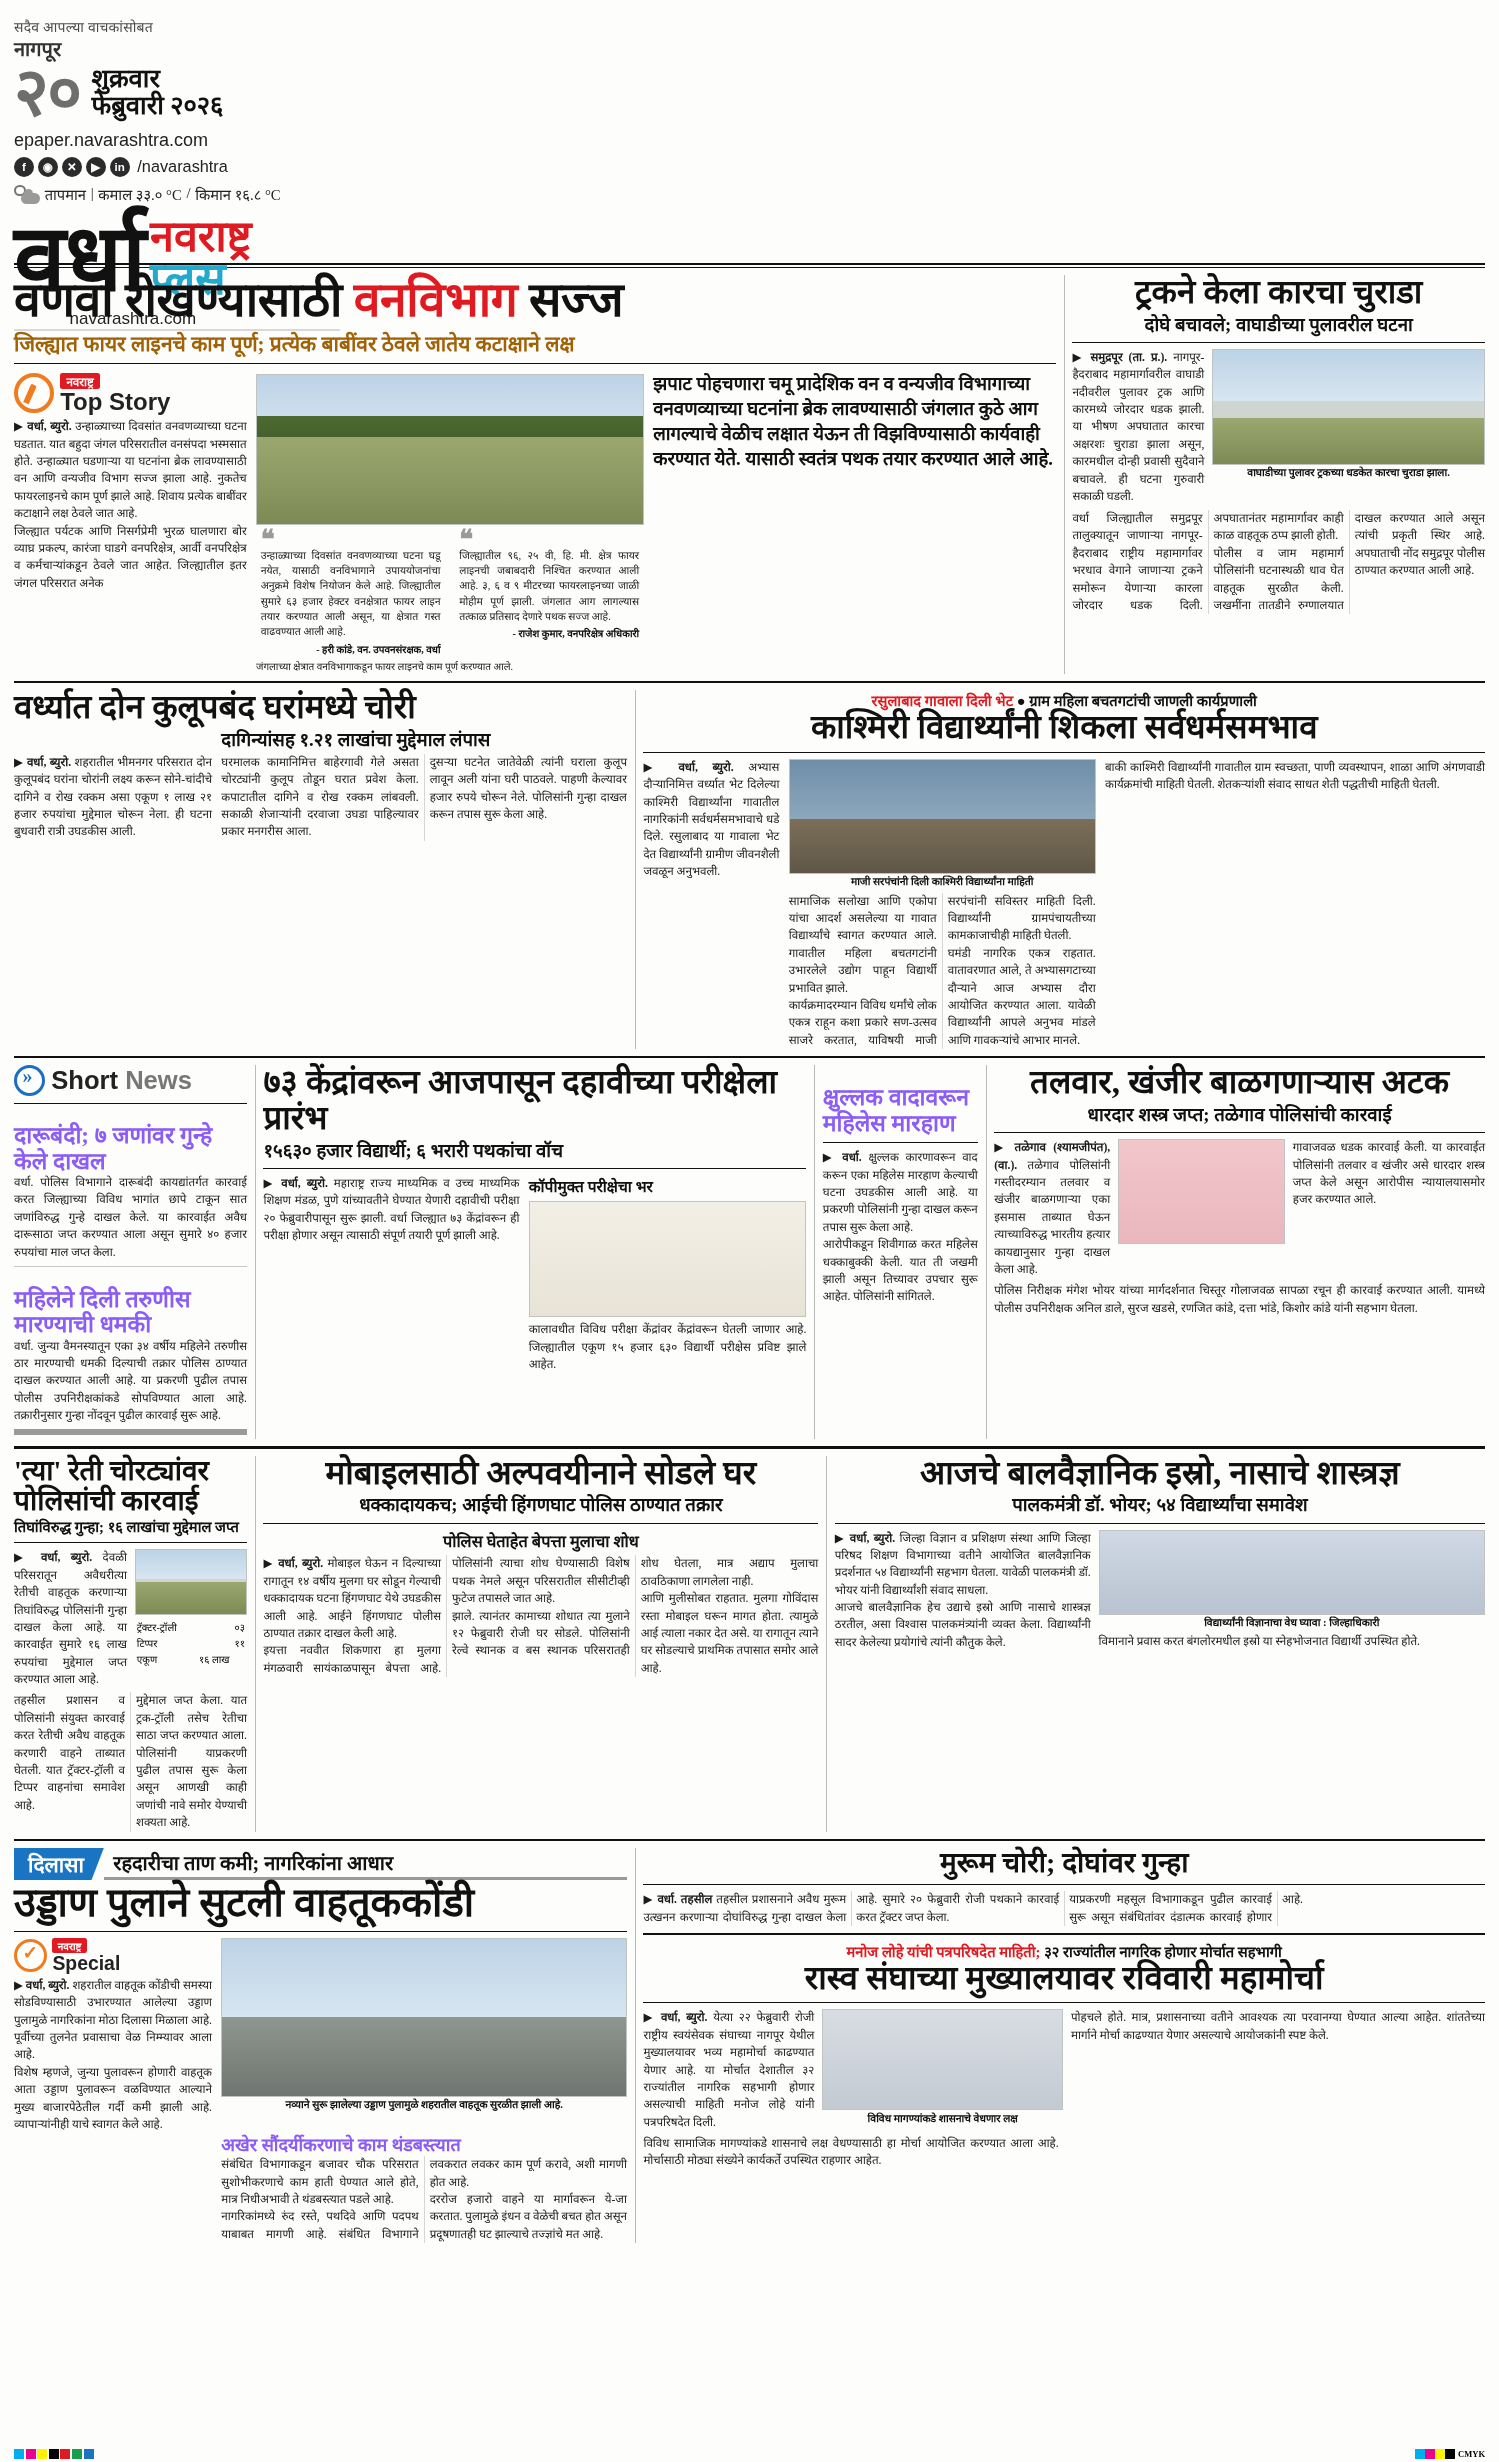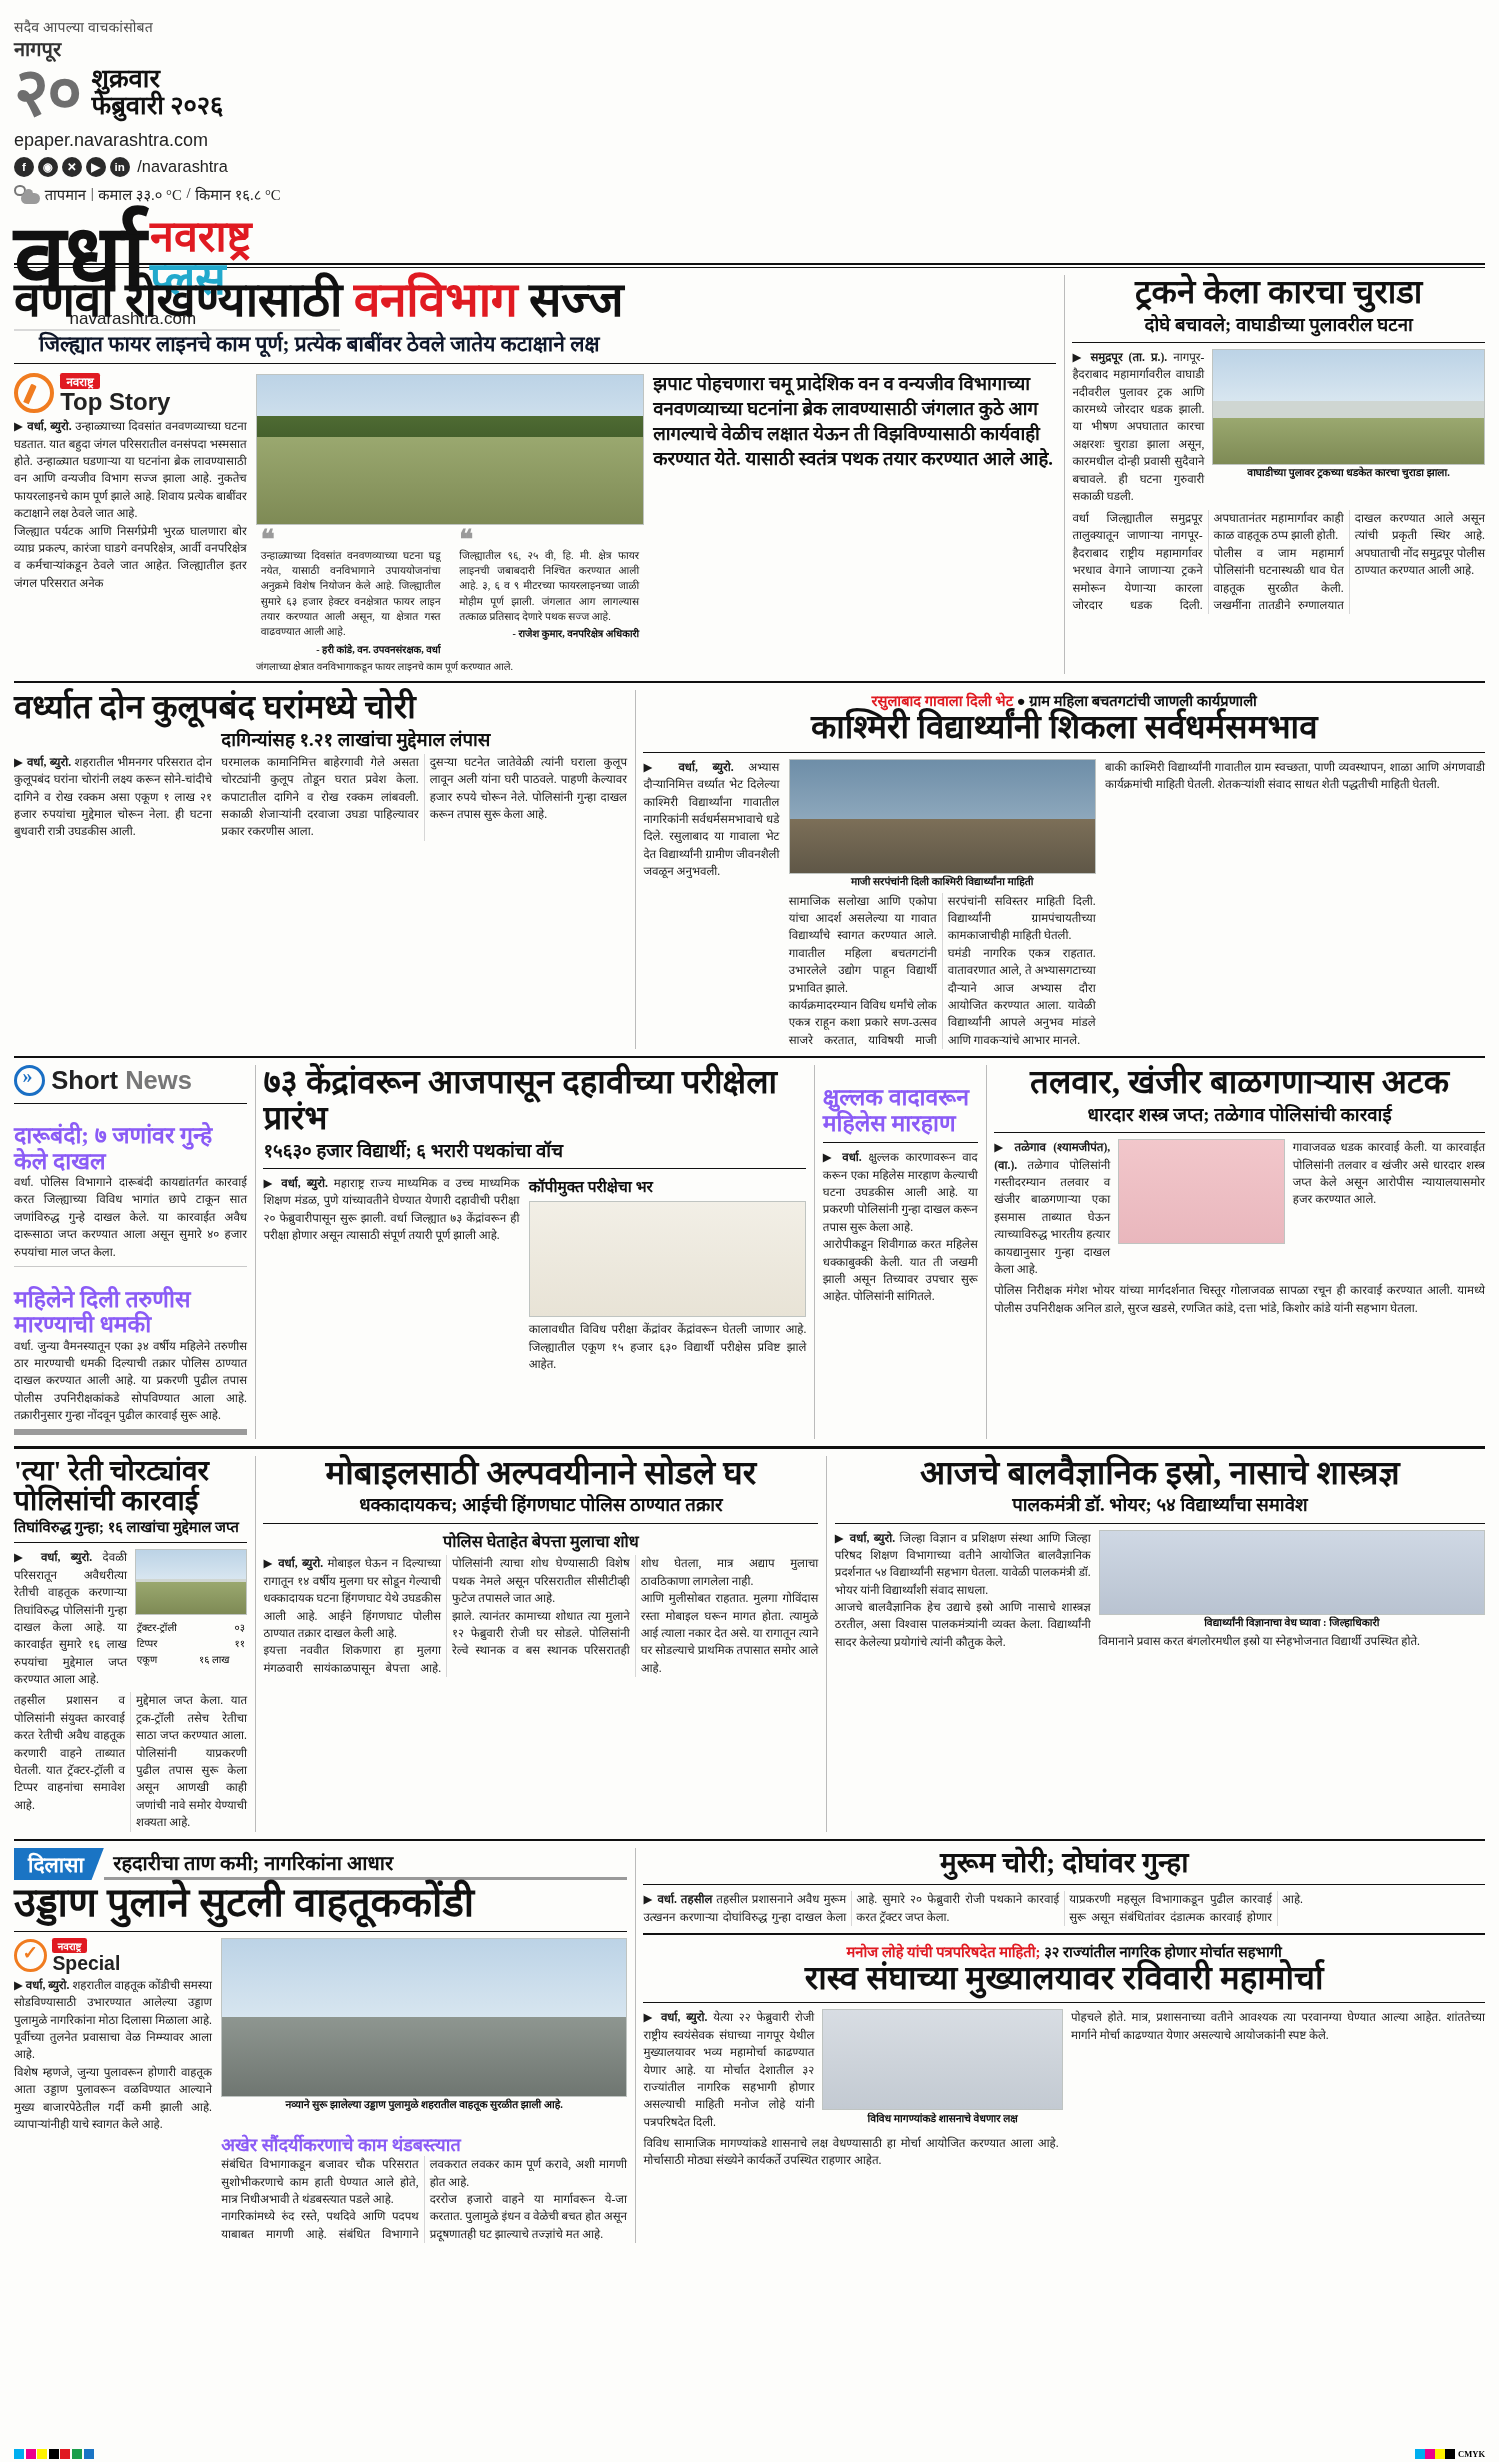--- a/index.html
+++ b/index.html
@@ -93,21 +93,21 @@
   
   .body-grid { display: flex; gap: 7.8px; margin-top: 7px; }
   .col { }
   .colA { width: 233px; }
   .colC { width: 423px; }
 
   .vrule { width: 0.8px; background: #bbb; }
 
   h1.lead { font-size: 48px; font-weight: bold; line-height: 1.05; color: #111; letter-spacing: -0.4px; }
   h1.lead .red { color: #e01a21; }
-  .lead-sub { font-size: 21px; font-weight: bold; color: #0f172a; margin-top: 3.1px; margin-left: 25px; }
+  .lead-sub { font-size: 21px; font-weight: bold; color: #a16207; margin-top: 3.1px; }
 
   h2.hl { font-size: 33px; font-weight: bold; line-height: 1.08; color:#111; }
   h2.hl2 { font-size: 28px; font-weight: bold; line-height: 1.08; color:#111; }
   h3.hl { font-size: 23px; font-weight: bold; line-height: 1.1; color:#8b5cf6;margin-top:20px; }
   .kicker { font-size: 14.7px; font-weight:bold; color:#111; }
   .kicker .red { color:#e01a21; }
   .subhl { font-size: 18.6px; font-weight: bold; color:#111; }
   .subhl-c { text-align:center; }
 
   p.body { font-size: 11.6px; line-height: 1.5; color: #1a1a1a; text-align: justify; }
@@ -347,21 +347,21 @@
       <h2 class="hl">वर्ध्यात दोन कुलूपबंद घरांमध्ये चोरी</h2>
       <div style="display:flex; gap:9.3px; align-items:flex-end">
         <div style="width:198px">
           <p class="body">
             <span class="bullet">▶</span> <span class="place">वर्धा, ब्युरो.</span> <span>शहरातील भीमनगर परिसरात दोन कुलूपबंद घरांना चोरांनी लक्ष्य करून सोने-चांदीचे दागिने व रोख रक्कम असा एकूण १ लाख २१ हजार रुपयांचा मुद्देमाल चोरून नेला. ही घटना बुधवारी रात्री उघडकीस आली.</span>
           </p>
         </div>
         <div style="flex:1">
           <div class="subhl">दागिन्यांसह १.२१ लाखांचा मुद्देमाल लंपास</div>
           <div class="cols2" style="margin-top:3.1px">
-            <p class="body">घरमालक कामानिमित्त बाहेरगावी गेले असता चोरट्यांनी कुलूप तोडून घरात प्रवेश केला. कपाटातील दागिने व रोख रक्कम लांबवली. सकाळी शेजाऱ्यांनी दरवाजा उघडा पाहिल्यावर प्रकार रकरणीस आला.</p>
+            <p class="body">घरमालक कामानिमित्त बाहेरगावी गेले असता चोरट्यांनी कुलूप तोडून घरात प्रवेश केला. कपाटातील दागिने व रोख रक्कम लांबवली. सकाळी शेजाऱ्यांनी दरवाजा उघडा पाहिल्यावर प्रकार मनगरीस आला.</p>
             <p class="body">दुसऱ्या घटनेत जातेवेळी त्यांनी घराला कुलूप लावून अली यांना घरी पाठवले. पाहणी केल्यावर हजार रुपये चोरून नेले. पोलिसांनी गुन्हा दाखल करून तपास सुरू केला आहे.</p>
           </div>
         </div>
       </div>
     </div>
 
     <div class="vrule"></div>
 
     <div class="col" style="flex:1">
       <div class="kicker" style="text-align:center">

